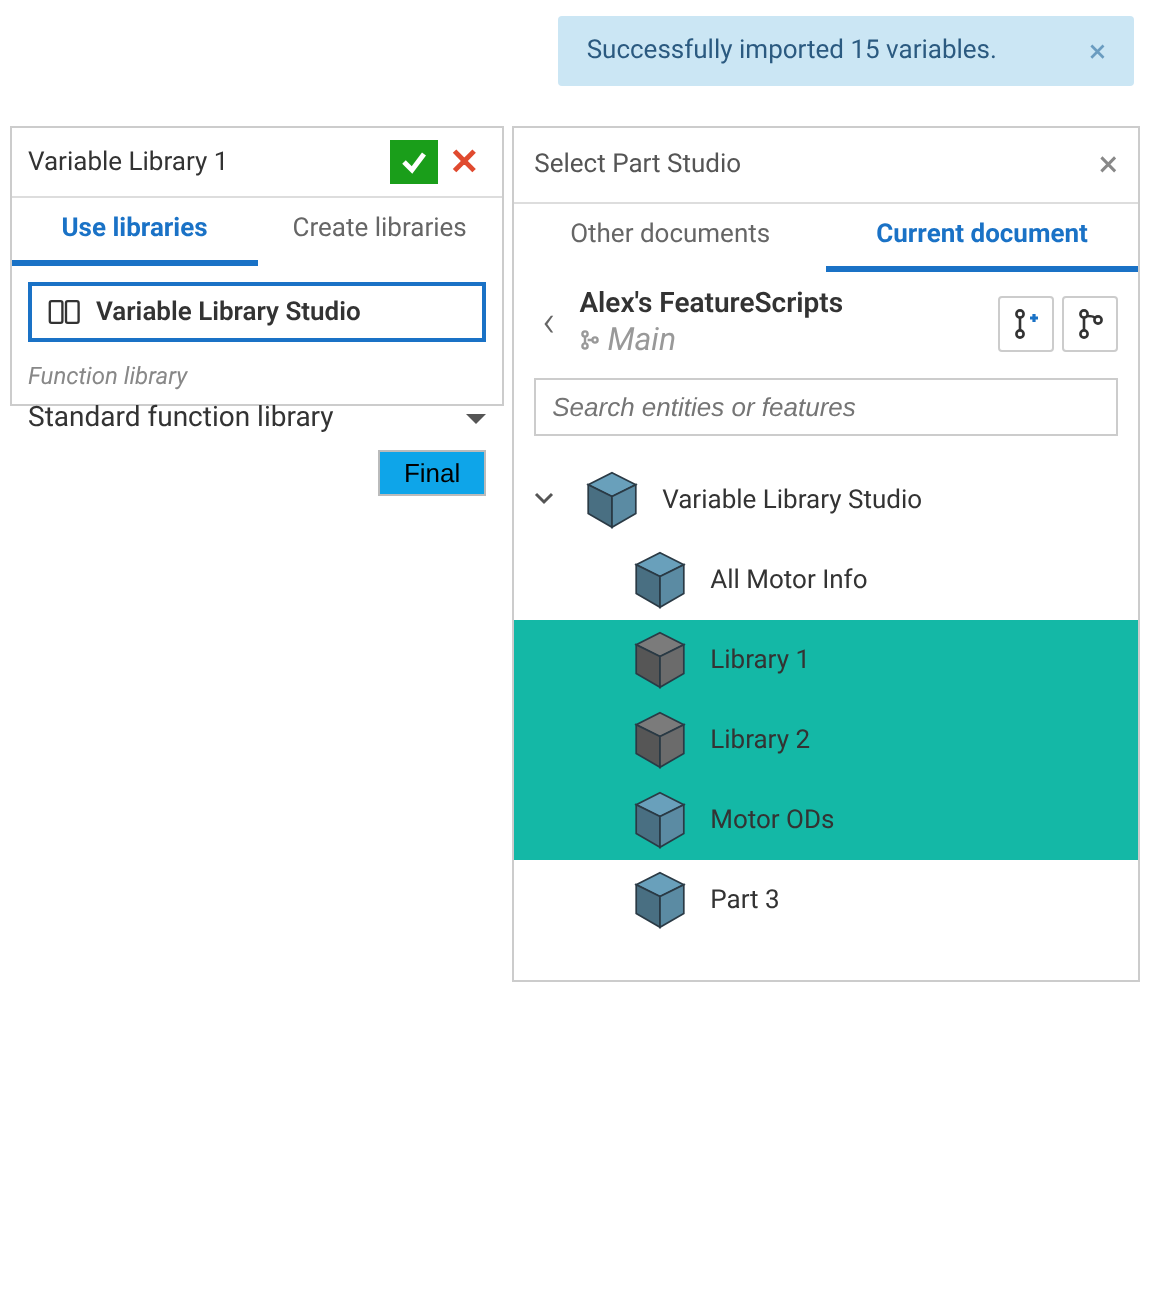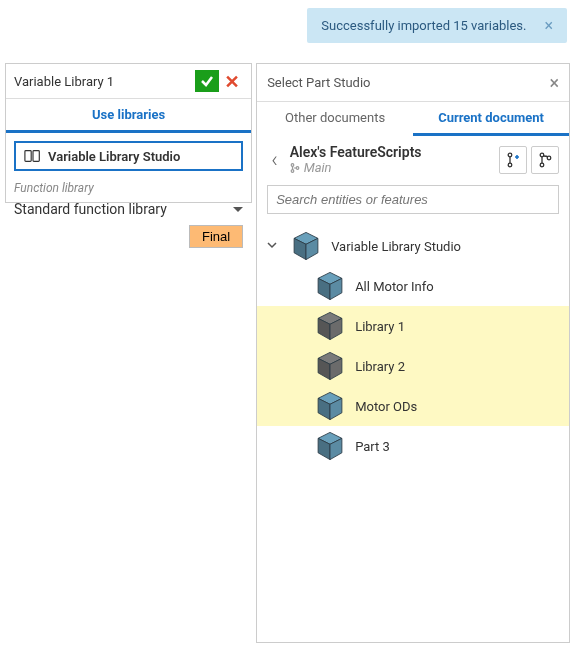--- a/index.html
+++ b/index.html
@@ -15,20 +15,21 @@
   background: #cbe6f4;
   color: #2b5a80;
   padding: 8px 14px;
   border-radius: 2px;
   display: inline-flex;
   align-items: center;
   position: absolute;
   top: 8px;
   right: 8px;
   font-size: 13px;
+  gap: 28px;
 }
 .toast .close {
   margin-left: 18px;
   color: #6a9cc0;
   font-size: 16px;
   cursor: pointer;
 }
 .panels {
   margin-top: 48px;
   display: flex;
@@ -38,21 +39,21 @@
   border: 1px solid #ccc;
   background: #fff;
 }
 .panel.left {
   width: 248px;
   height: 140px;
   margin-top: 10px;
 }
 .panel.right {
   width: 315px;
-  height: 580px;
+  height: 428px;
   margin-top: 10px;
   margin-left: 4px;
   display: flex;
   flex-direction: column;
 }
 .panel-header {
   display: flex;
   align-items: center;
   padding: 6px 8px;
   border-bottom: 1px solid #ddd;
@@ -154,21 +155,21 @@
   width: 0;
   height: 0;
 }
 .final-row {
   display: flex;
   justify-content: flex-end;
   margin-top: 4px;
 }
 .final-btn {
   border: 1px solid #bbb;
-  background: #fdba74;
+  background: #0ea5e9;
   padding: 3px 12px;
   cursor: pointer;
   font-size: 13px;
 }
 .right-header {
   display: flex;
   align-items: center;
   padding: 8px 10px;
   color: #555;
   border-bottom: 1px solid #ddd;
@@ -187,21 +188,21 @@
 }
 .breadcrumb .back {
   font-size: 22px;
   color: #666;
   cursor: pointer;
   font-weight: 300;
   padding: 0 4px;
 }
 .breadcrumb .bc-body { flex: 1; }
 .breadcrumb .doc-name { font-size: 14px; font-weight: 600; color: #333; }
-.breadcrumb .workspace { font-size: 13px; color: #999; display: flex; align-items: center; gap: 4px; font-style: italic;}
+.breadcrumb .workspace { font-size: 16px; color: #999; display: flex; align-items: center; gap: 4px; font-style: italic;}
 .bc-actions {
   display: flex;
   gap: 4px;
 }
 .icon-btn {
   border: 1px solid #ccc;
   background: #fff;
   width: 28px;
   height: 28px;
   display: flex;
@@ -227,21 +228,21 @@
   padding: 4px 0;
 }
 .tree-row {
   display: flex;
   align-items: center;
   padding: 3px 0 3px 10px;
   cursor: pointer;
   gap: 8px;
 }
 .tree-row.indent { padding-left: 56px; }
-.tree-row.selected { background: #fef9c3; }
+.tree-row.selected { background: #14b8a6; }
 .tree-expander {
   font-size: 10px;
   color: #555;
   width: 14px;
   cursor: pointer;
 }
 .cube {
   width: 34px;
   height: 34px;
   display: inline-flex;
@@ -270,20 +271,21 @@
         <div class="check-btn">
           <svg width="14" height="14" viewBox="0 0 14 14" fill="none" stroke-width="2.5">
             <path d="M2 7 L6 11 L12 3"></path>
           </svg>
         </div>
         <div class="x-btn">✕</div>
       </div>
     </div>
     <div class="tabs">
       <div class="tab active">Use libraries</div>
+      <div class="tab">Create libraries</div>
     </div>
     <div class="left-body">
       <div class="studio-selector">
         <span class="icon">
           <svg width="20" height="16" viewBox="0 0 20 16" stroke="#333" fill="none" stroke-width="1.3">
             <rect x="1" y="2" width="7" height="12" rx="1"></rect>
             <rect x="10" y="2" width="7" height="12" rx="1"></rect>
           </svg>
         </span>
         <span class="label">Variable Library Studio</span>

